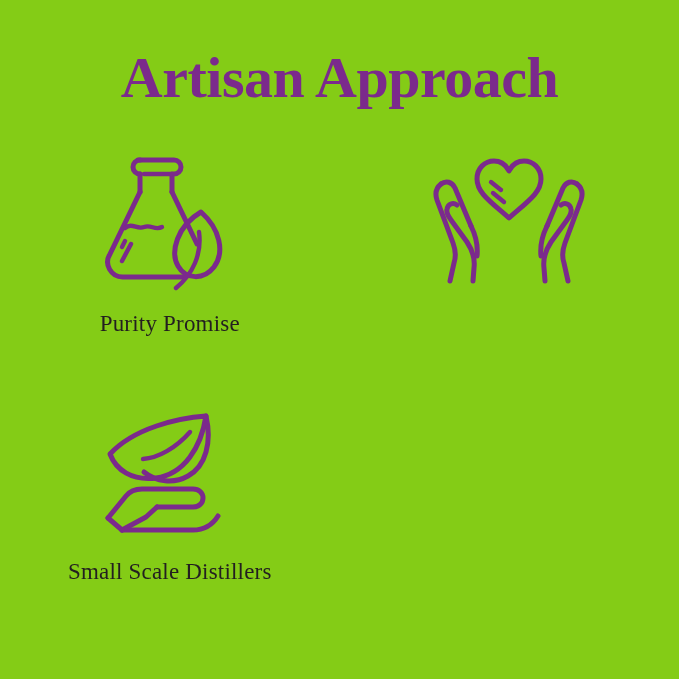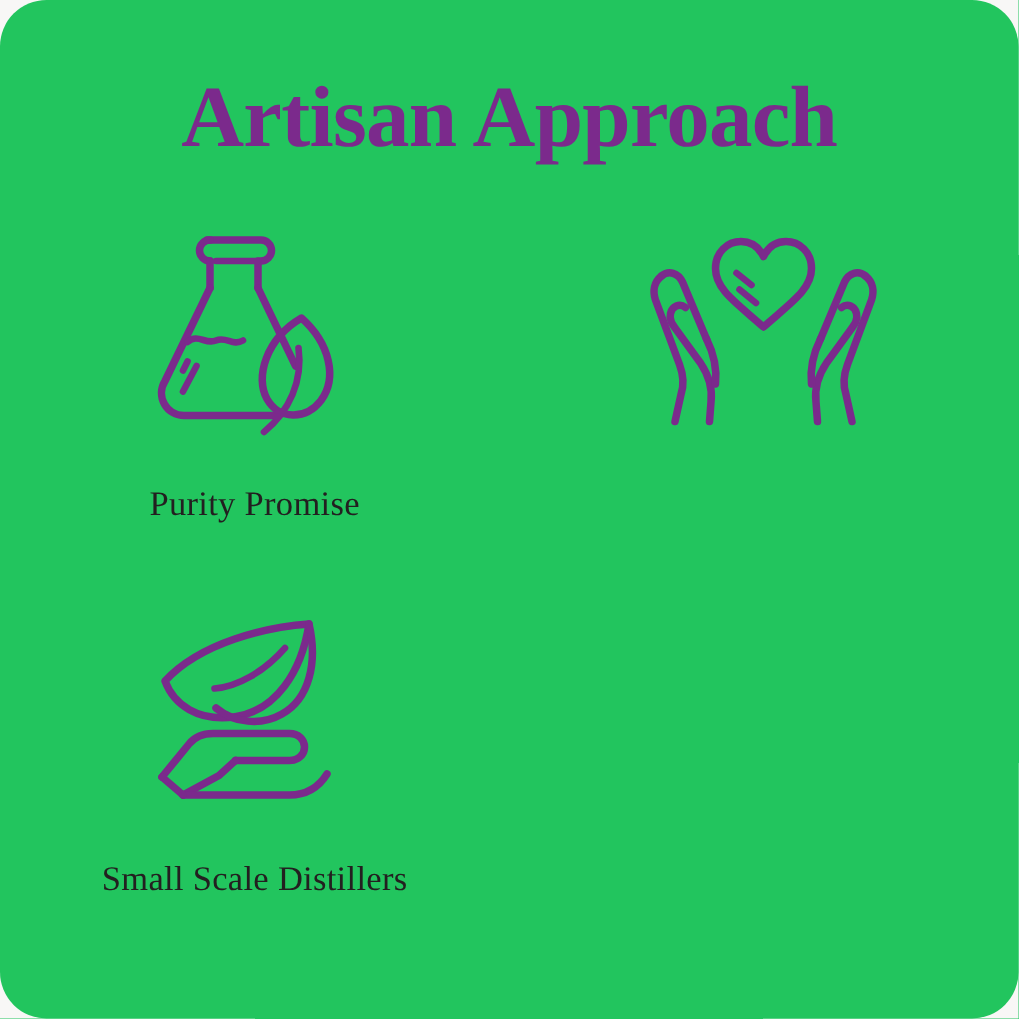--- a/index.html
+++ b/index.html
@@ -11,23 +11,22 @@
     width: 679px;
     height: 679px;
     background: #F8F7F6;
     font-family: "Liberation Serif", "DejaVu Serif", serif;
     overflow: hidden;
   }
   .page {
     position: relative;
     width: 679px;
     height: 679px;
-    background: #22c55e;
+    background: #84cc16;
     box-sizing: border-box;
-    border-radius: 31px;
   }
 
   
   .heading {
     position: absolute;
     top: 46px;
     left: 0;
     width: 679px;
     text-align: center;
     font-family: "Liberation Serif", "DejaVu Serif", serif;
@@ -73,23 +72,23 @@
     font-weight: 400;
     font-size: 23px;
     line-height: 28px;
     color: #231F20;
     letter-spacing: 0.2px;
     white-space: pre-line;
   }
 
   
   .cell.r1 .cell-icon { height: 146px; }
-  .cell.r1 .cell-label { margin-top: 26px; }
+  .cell.r1 .cell-label { margin-top: 14px; }
   .cell.r2 .cell-icon { height: 146px; }
-  .cell.r2 .cell-label { margin-top: 26px; }
+  .cell.r2 .cell-label { margin-top: 12px; }
 
   .ico-stroke {
     fill: none;
     stroke: #7B2A8C;
     stroke-width: 5;
     stroke-linecap: round;
     stroke-linejoin: round;
   }
   .ico-stroke.thin {
     stroke-width: 4.4;

